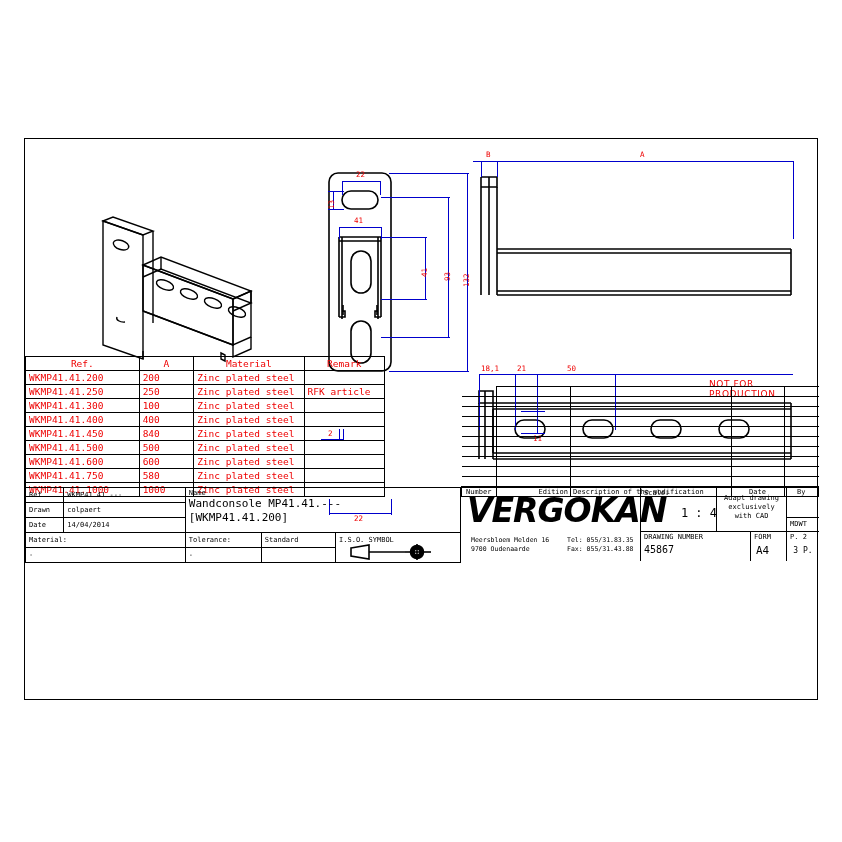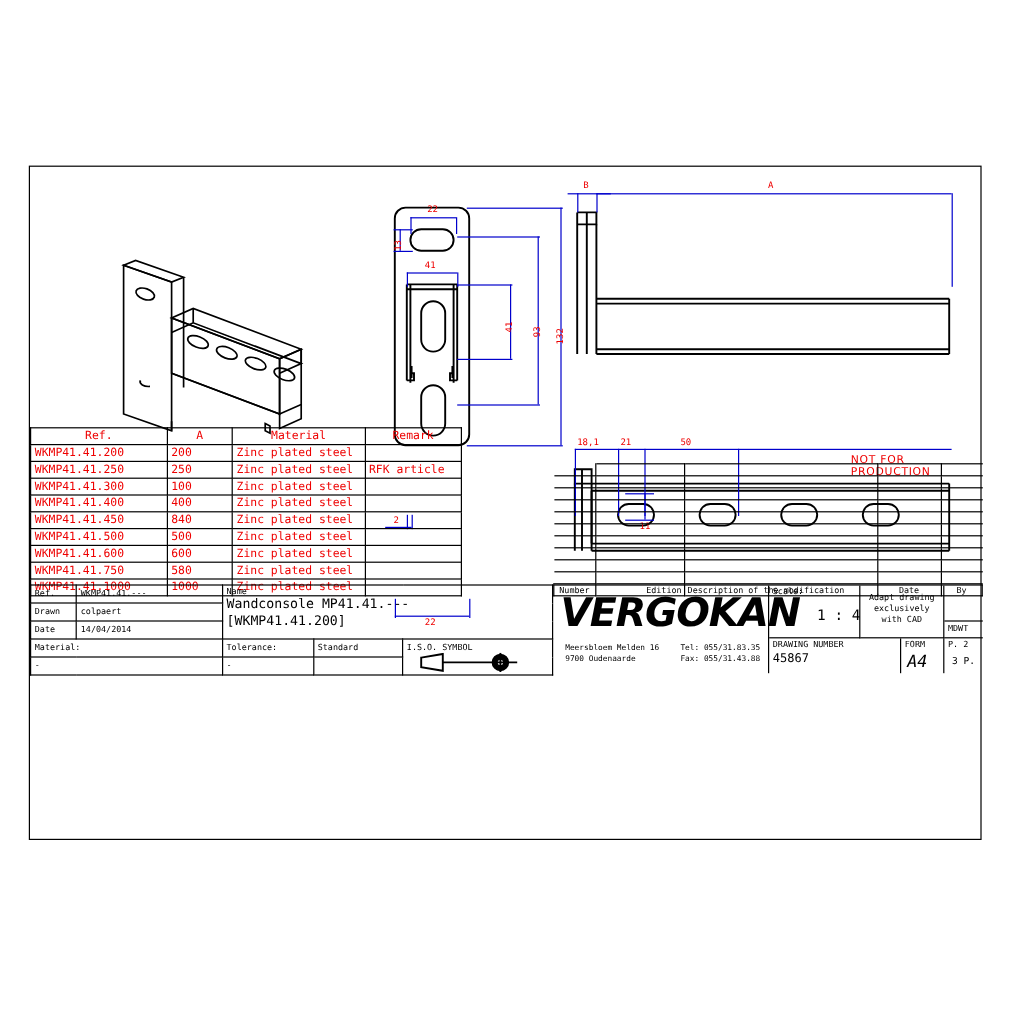--- a/index.html
+++ b/index.html
@@ -452,21 +452,21 @@
     <div class="abs" style="left:326px;top:0px;width:32px;height:30px;border-bottom:1px solid #000;"></div>
     <div class="abs" style="left:326px;top:30px;width:32px;height:14px;border-bottom:1px solid #000;font-size:7px;padding:2px 0 0 3px;">MDWT</div>
 
     <div class="abs" style="left:180px;top:44px;width:110px;height:29px;border-right:1px solid #000;">
       <div style="position:absolute;left:3px;top:1px;font-size:7px;">DRAWING NUMBER</div>
       <div style="position:absolute;left:3px;top:12px;font-size:10px;">45867</div>
     </div>
 
     <div class="abs" style="left:290px;top:44px;width:36px;height:29px;border-right:1px solid #000;">
       <div style="position:absolute;left:3px;top:1px;font-size:7px;">FORM</div>
-      <div style="position:absolute;left:5px;top:12px;font-size:14px;font-style:italic;">A4</div>
+      <div style="position:absolute;left:5px;top:12px;font-size:11px;">A4</div>
     </div>
 
     <div class="abs" style="left:326px;top:44px;width:32px;height:29px;">
       <div style="position:absolute;left:3px;top:1px;font-size:7px;">P. 2</div>
       <div style="position:absolute;left:0;top:14px;width:32px;text-align:center;font-size:8px;">3 P.</div>
     </div>
   </div>
 
 </div>
 

